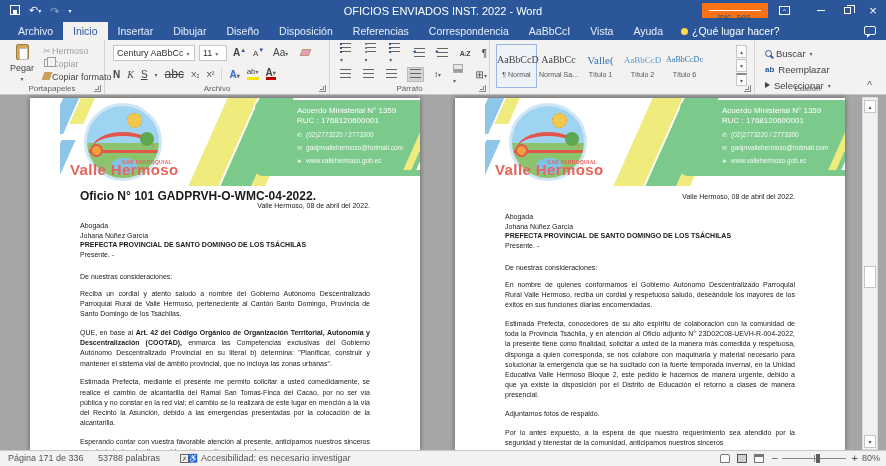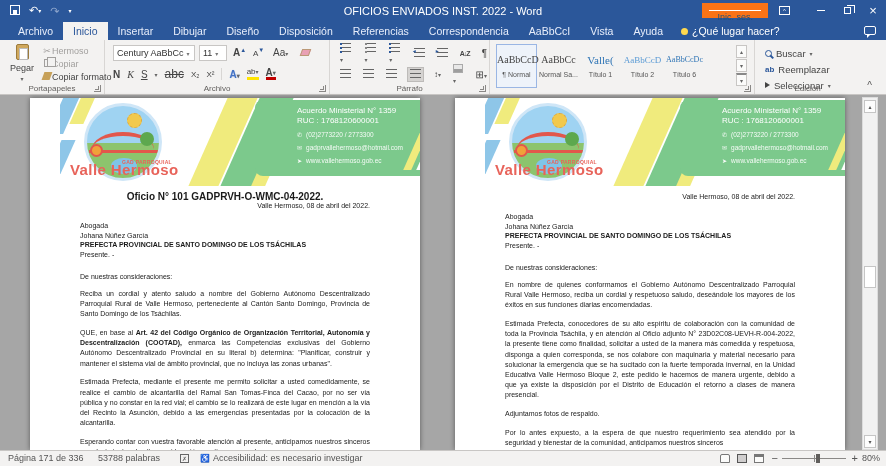--- a/index.html
+++ b/index.html
@@ -145,41 +145,41 @@
   .lg-arc { position:absolute; left:5px; top:26px; width:62px; height:34px; border-top:4px solid #e2574b; border-radius:50% 50% 0 0; }
   .lg-deck { position:absolute; left:2px; top:44px; width:70px; height:3px; background:#e2574b; }
   .lg-river { position:absolute; left:24px; top:52px; width:26px; height:16px; border-radius:50%; background:#7fc4e8; }
   .lg-flower { position:absolute; left:3px; top:38px; width:13px; height:13px; border-radius:50%; background:#f0a13a; border:2px solid #e2574b; }
   .lg-tree { position:absolute; right:5px; top:26px; width:14px; height:14px; border-radius:50%; background:#5da84e; }
   .brand-sub { position:absolute; left:62px; top:61px; font-size:5px; font-weight:bold; color:#e8635a; letter-spacing:.3px; z-index:5; }
   .brand { position:absolute; left:10px; top:63px; font-size:15px; font-weight:bold; color:#e8635a; letter-spacing:.4px; z-index:5; }
 
   
   .pbody { position:absolute; top:94px; left:50px; right:50px; color:#1a1a1a; }
-  .oficio { text-align:center; font-size:10px; font-weight:bold; line-height:9px; }
+  .oficio { text-align:left; font-size:12px; font-weight:bold; line-height:9px; }
   .odate { text-align:right; font-size:7px; line-height:9px; }
   .rcpt { margin-top:11px; font-size:7px; line-height:9.6px; }
   .rcpt .b { font-weight:bold; }
   .salut { margin-top:14px; font-size:7px; }
   .par { margin-top:8.5px; font-size:7px; line-height:10.2px; text-align:justify; }
   .seg-bold { font-weight:bold; }
 
   
   .vscroll { position:absolute; right:8px; top:2px; bottom:0; width:16px; background:#f1f1f1; border:1px solid #dcdcdc; }
   .sbx { position:absolute; left:1px; width:12px; height:13px; background:#fdfdfd; border:1px solid #c5c5c5; text-align:center; font-size:6px; line-height:12px; color:#555; }
   .sb-up { top:2px; } .sb-dn { bottom:1px; }
   .sb-thumb { position:absolute; left:1px; top:168px; width:12px; height:22px; background:#fff; border:1px solid #c5c5c5; }
   .sb-up::before { content:"▴"; } .sb-dn::before { content:"▾"; }
 
   
   .statusbar { position:absolute; left:0; right:0; bottom:0; height:16px; background:#f3f2f1; border-top:1px solid #c8c6c4; font-size:9px; color:#555; }
   .sb-item { position:absolute; top:0; line-height:15px; white-space:nowrap; }
   .st-page { left:8px; } .st-words { left:98px; }
   .icon-proof { position:absolute; left:180px; top:3px; width:9px; height:9px; border:1px solid #666; font-size:6px; line-height:8px; text-align:center; color:#666; }
-  .st-access { left:200px; }
+  .st-access { left:188px; }
   .icon-access::before { content:"♿"; font-size:8px; margin-right:3px; }
   .viewbtns { position:absolute; right:122px; top:3px; display:flex; gap:7px; }
   .vb { width:10px; height:9px; border:1px solid #777; background:#fbfbfa; }
   .vb.book { border-radius:2px 2px 0 0; }
   .vb.active { background:#d0cece; border-color:#555; }
   .vb.web { border-top:3px solid #777; }
   .zoom-out { position:absolute; right:108px; top:0; line-height:15px; font-size:11px; }
   .zoom-track { position:absolute; right:40px; top:7px; width:64px; height:1px; background:#8a8886; }
   .zoom-notch { position:absolute; right:71px; top:4px; width:1px; height:7px; background:#8a8886; }
   .zoom-thumb { position:absolute; right:66px; top:3px; width:4px; height:9px; background:#605e5c; }

